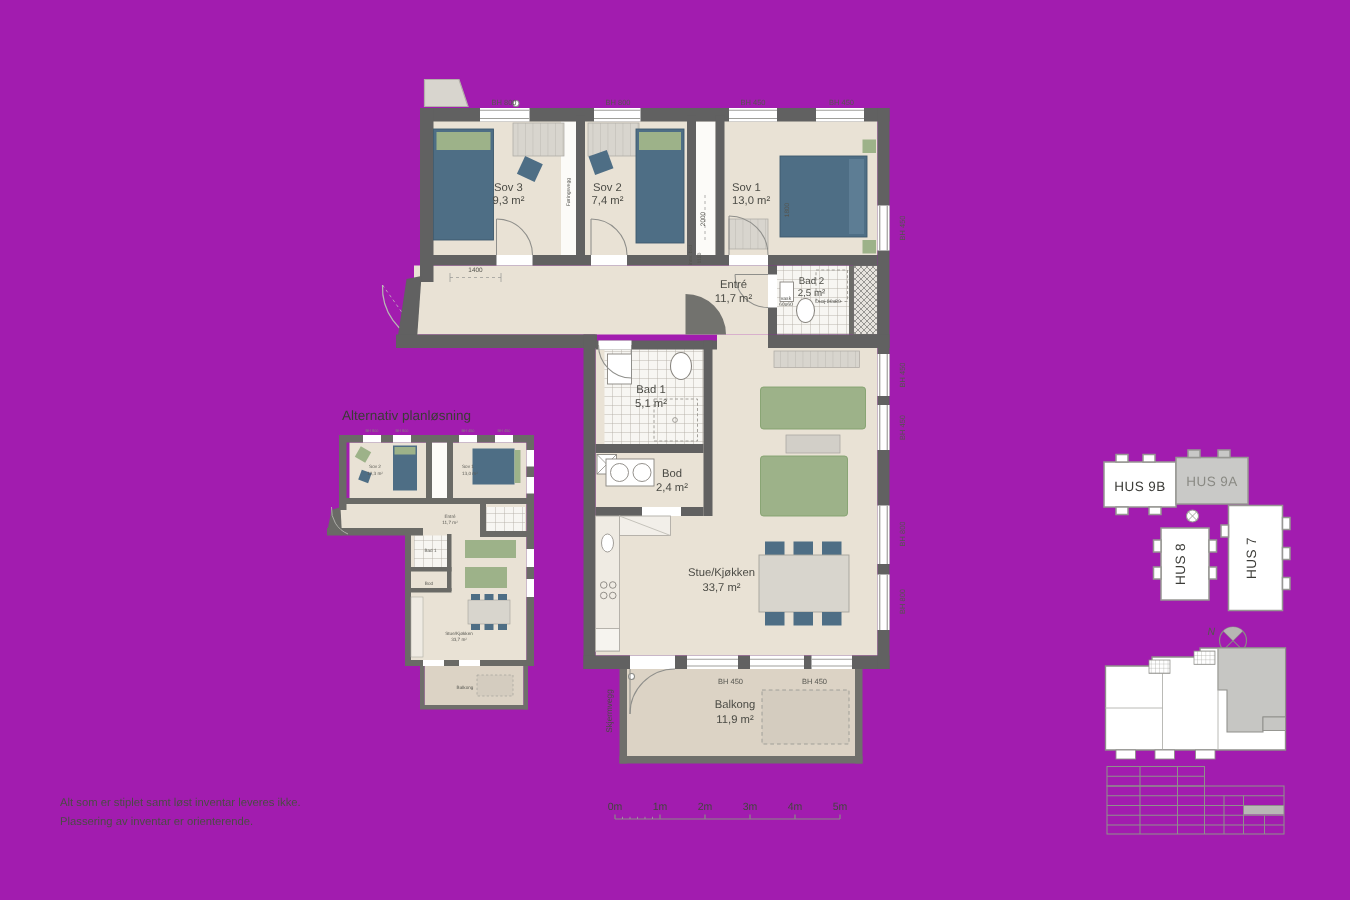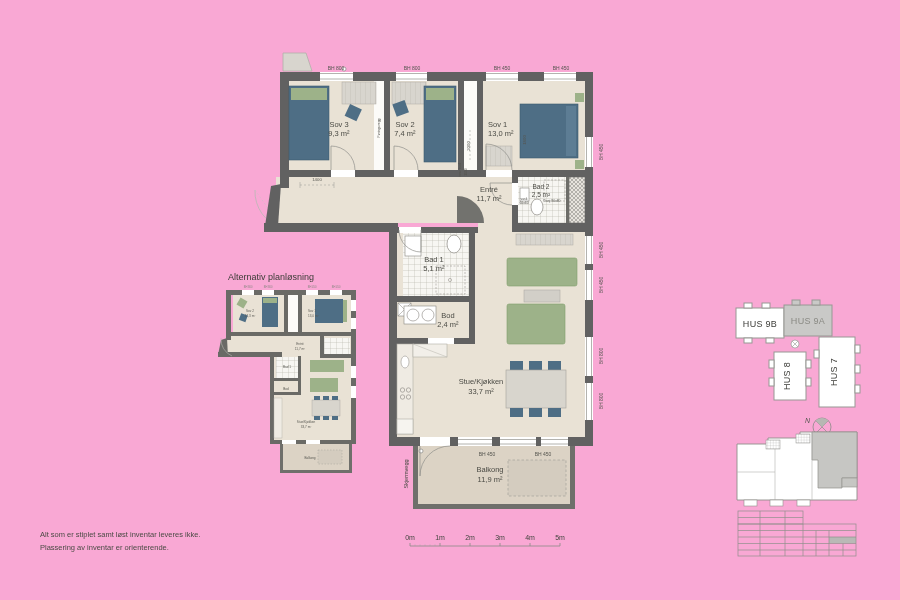--- a/index.html
+++ b/index.html
@@ -1,16 +1,16 @@
 <!DOCTYPE html>
 <html><head>
 <meta charset="utf-8">
 <style>
   html,body{margin:0;padding:0;background:#ffffff;}
-  .stage{position:relative;width:900px;height:600px;background:#f9a8d4;overflow:hidden;}
+  .stage{position:relative;width:900px;height:600px;background:#a21caf;overflow:hidden;}
   svg text{font-family:"Liberation Sans", sans-serif;fill:#4b4b45;}
   .rm{font-size:7.5px;}
   .rm-s{font-size:6.5px;}
   .dim{font-size:5px;fill:#55554f;}
   .dim2{font-size:4.3px;fill:#55554f;}
   .tiny{font-size:3.4px;fill:#55554f;}
   .mini{font-size:3.1px;fill:#5a5a54;}
   .mini-bh{font-size:2.6px;fill:#85857f;}
   .alt-title{font-size:9px;fill:#3b3b36;}
   .hus{font-size:9px;fill:#3c3c38;letter-spacing:.3px;}

